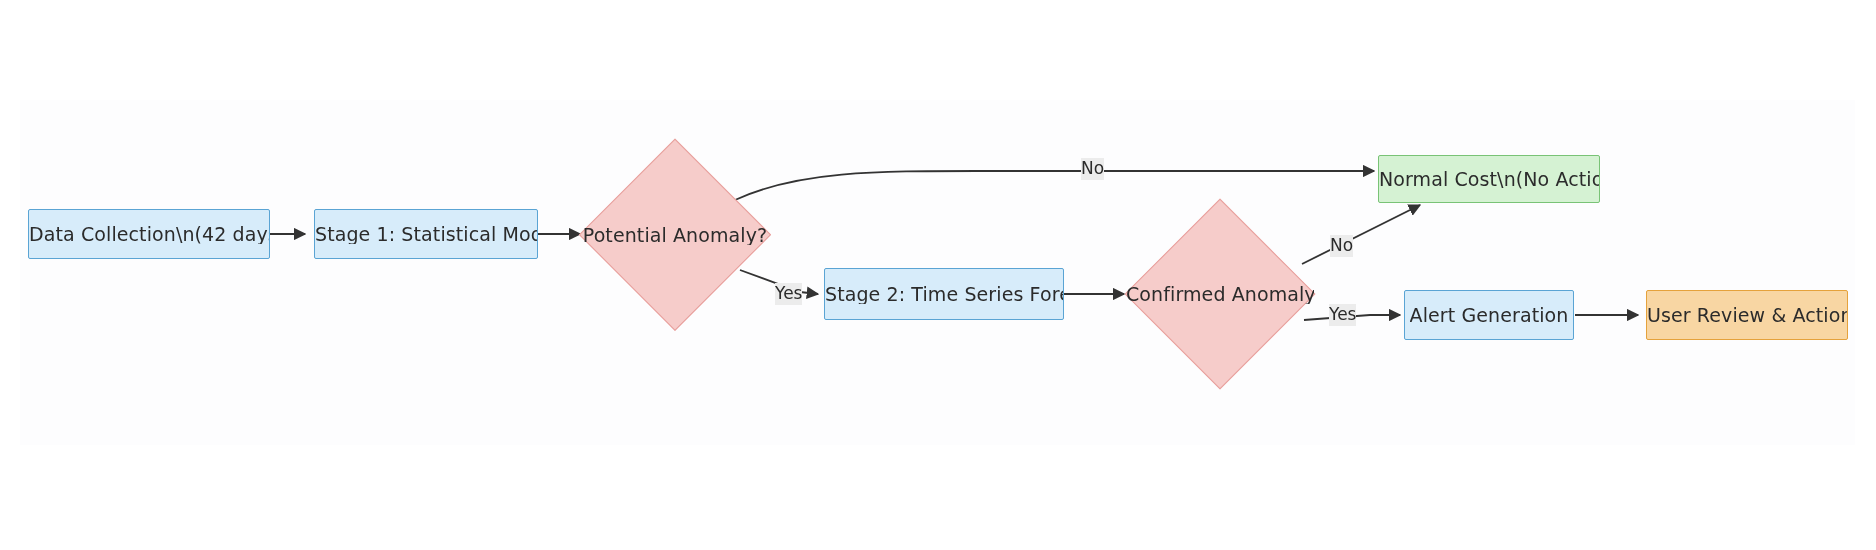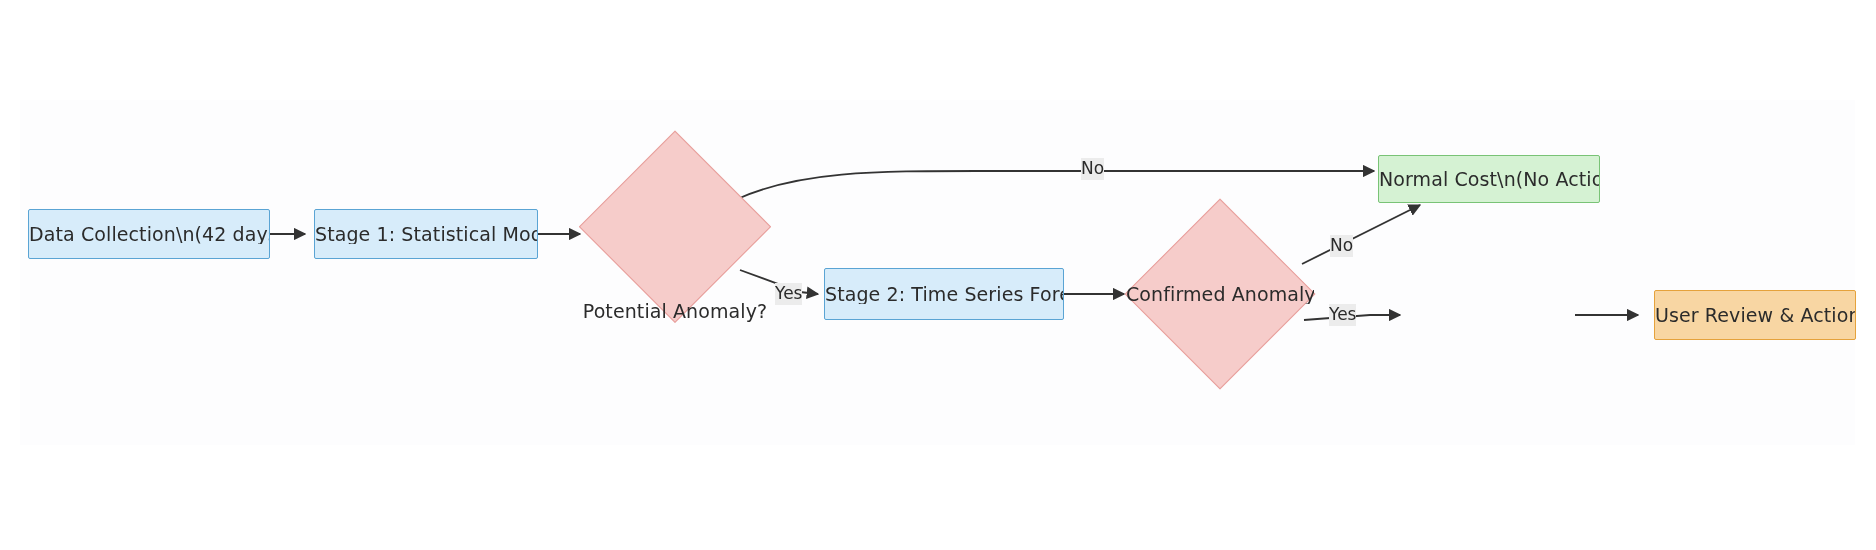--- a/index.html
+++ b/index.html
@@ -129,36 +129,39 @@
   <span class="edge-label" style="left:1329px; top:304px;">Yes</span>
 
   <div class="node node-rect fill-blue" style="left:28px; top:209px; width:242px; height:50px;">
     <span class="node-label">Data Collection\n(42 days hi</span>
   </div>
 
   <div class="node node-rect fill-blue" style="left:314px; top:209px; width:224px; height:50px;">
     <span class="node-label">Stage 1: Statistical Model</span>
   </div>
 
-  <div class="node node-diamond" style="left:580px; top:132px; width:190px; height:190px;align-items:flex-end;">
+  <div class="node node-diamond" style="left:580px; top:140px; width:190px; height:190px;">
     <span class="diamond-shape"></span>
     <span class="node-label diamond-text">Potential Anomaly?</span>
   </div>
 
   <div class="node node-rect fill-blue" style="left:824px; top:268px; width:240px; height:52px;">
     <span class="node-label">Stage 2: Time Series Forecas</span>
   </div>
 
   <div class="node node-diamond" style="left:1126px; top:200px; width:188px; height:188px;">
     <span class="diamond-shape"></span>
     <span class="node-label diamond-text">Confirmed Anomaly?</span>
   </div>
 
   <div class="node node-rect fill-green" style="left:1378px; top:155px; width:222px; height:48px;">
     <span class="node-label">Normal Cost\n(No Action)</span>
   </div>
 
+  <div class="node node-rect fill-blue" style="left:1404px; top:290px; width:170px; height:50px;">
+    <span class="node-label">Alert Generation</span>
+  </div>
 
-  <div class="node node-rect fill-orange" style="left:1646px; top:290px; width:202px; height:50px;margin-left:8px;">
+  <div class="node node-rect fill-orange" style="left:1646px; top:290px; width:202px; height:50px;">
     <span class="node-label">User Review &amp; Action</span>
   </div>
 
 </div>
 
 </body></html>

